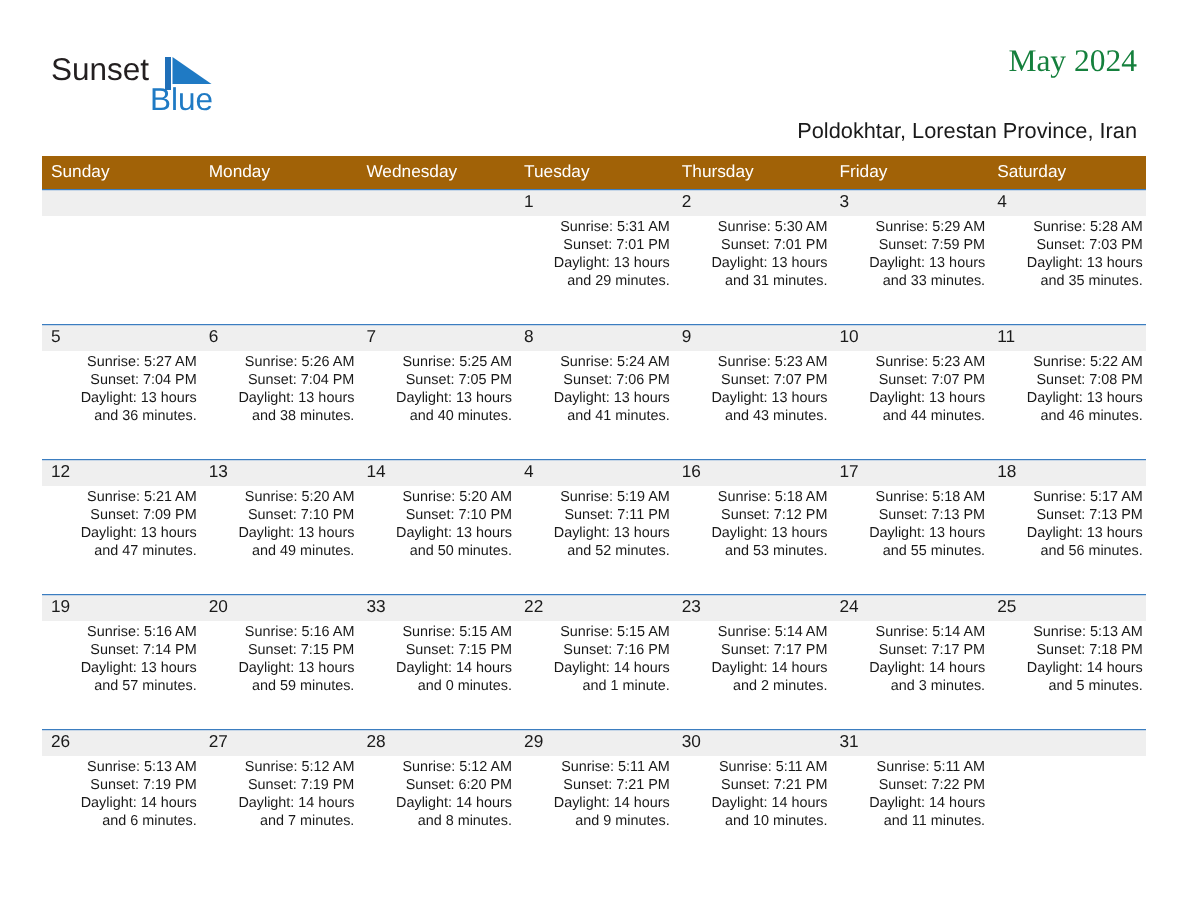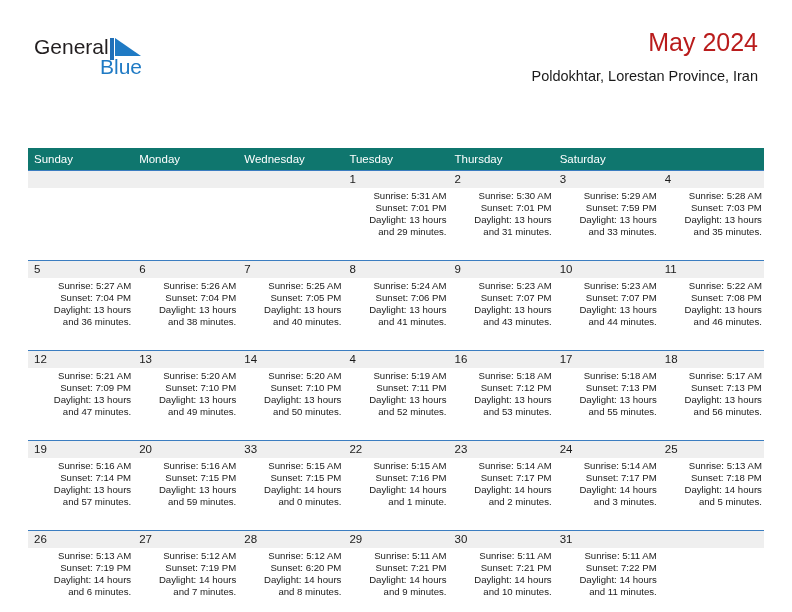--- a/index.html
+++ b/index.html
@@ -60,49 +60,48 @@
     left: 76px;
     top: 2px;
     width: 32px;
     height: 22px;
   }
 
   .title {
     position: absolute;
     right: 0;
     top: 0;
-    font-size: 25px;
-    color: #b91c1c;
+    font-size: 21px;
+    color: #15803d;
     text-align: right;
     white-space: nowrap;
-    font-family: Liberation Sans, sans-serif;
+    font-family: Liberation Serif, serif;
   }
   .subtitle {
     position: absolute;
     right: 0;
-    top: 40px;
+    top: 52px;
     font-size: 14.5px;
     color: #1a1a1a;
     text-align: left;
     white-space: nowrap;
     font-family: "Liberation Sans", sans-serif;
   }
 
   
   .calendar {
     position: absolute;
     left: 28px;
     top: 104px;
     width: 736px;
   }
   .dow-row {
     display: flex;
-    background: #0f766e;
+    background: #a16207;
     height: 22px;
-    margin-top: 44px;
   }
   .dow-cell {
     width: 105.14px;
     box-sizing: border-box;
     padding-left: 6px;
     color: #ffffff;
     font-size: 11.5px;
     line-height: 22px;
     white-space: nowrap;
     overflow: hidden;
@@ -158,21 +157,21 @@
   .day-cell.empty .day-num { visibility: hidden; }
 </style>
 </head>
 <body>
 
 <div class="page">
 
   <div class="header">
 
     <div class="logo">
-      <span class="logo-general">General</span>
+      <span class="logo-general">Sunset</span>
       <span class="logo-blue">Blue</span>
       <span class="logo-flag">
         <svg width="32" height="22" viewBox="0 0 32 22" xmlns="http://www.w3.org/2000/svg">
           <rect x="0" y="0" width="4" height="22" fill="#1f6fb8"></rect>
           <polygon points="5,0 31,18 5,18" fill="#1f7ac4"></polygon>
         </svg>
       </span>
     </div>
 
     <div class="title">May 2024</div>
@@ -180,20 +179,21 @@
   </div>
 
   <div class="calendar">
 
     <div class="dow-row">
       <div class="dow-cell">Sunday</div>
       <div class="dow-cell">Monday</div>
       <div class="dow-cell">Wednesday</div>
       <div class="dow-cell">Tuesday</div>
       <div class="dow-cell">Thursday</div>
+      <div class="dow-cell">Friday</div>
       <div class="dow-cell">Saturday</div>
     </div>
 
     <div id="weeks-host">
         <div class="week">
           <div class="week-rule"></div>
           <div class="week-cells">
             <div class="daynum-band"></div>
             <div class="day-cell empty">
               <div class="day-num"></div>

